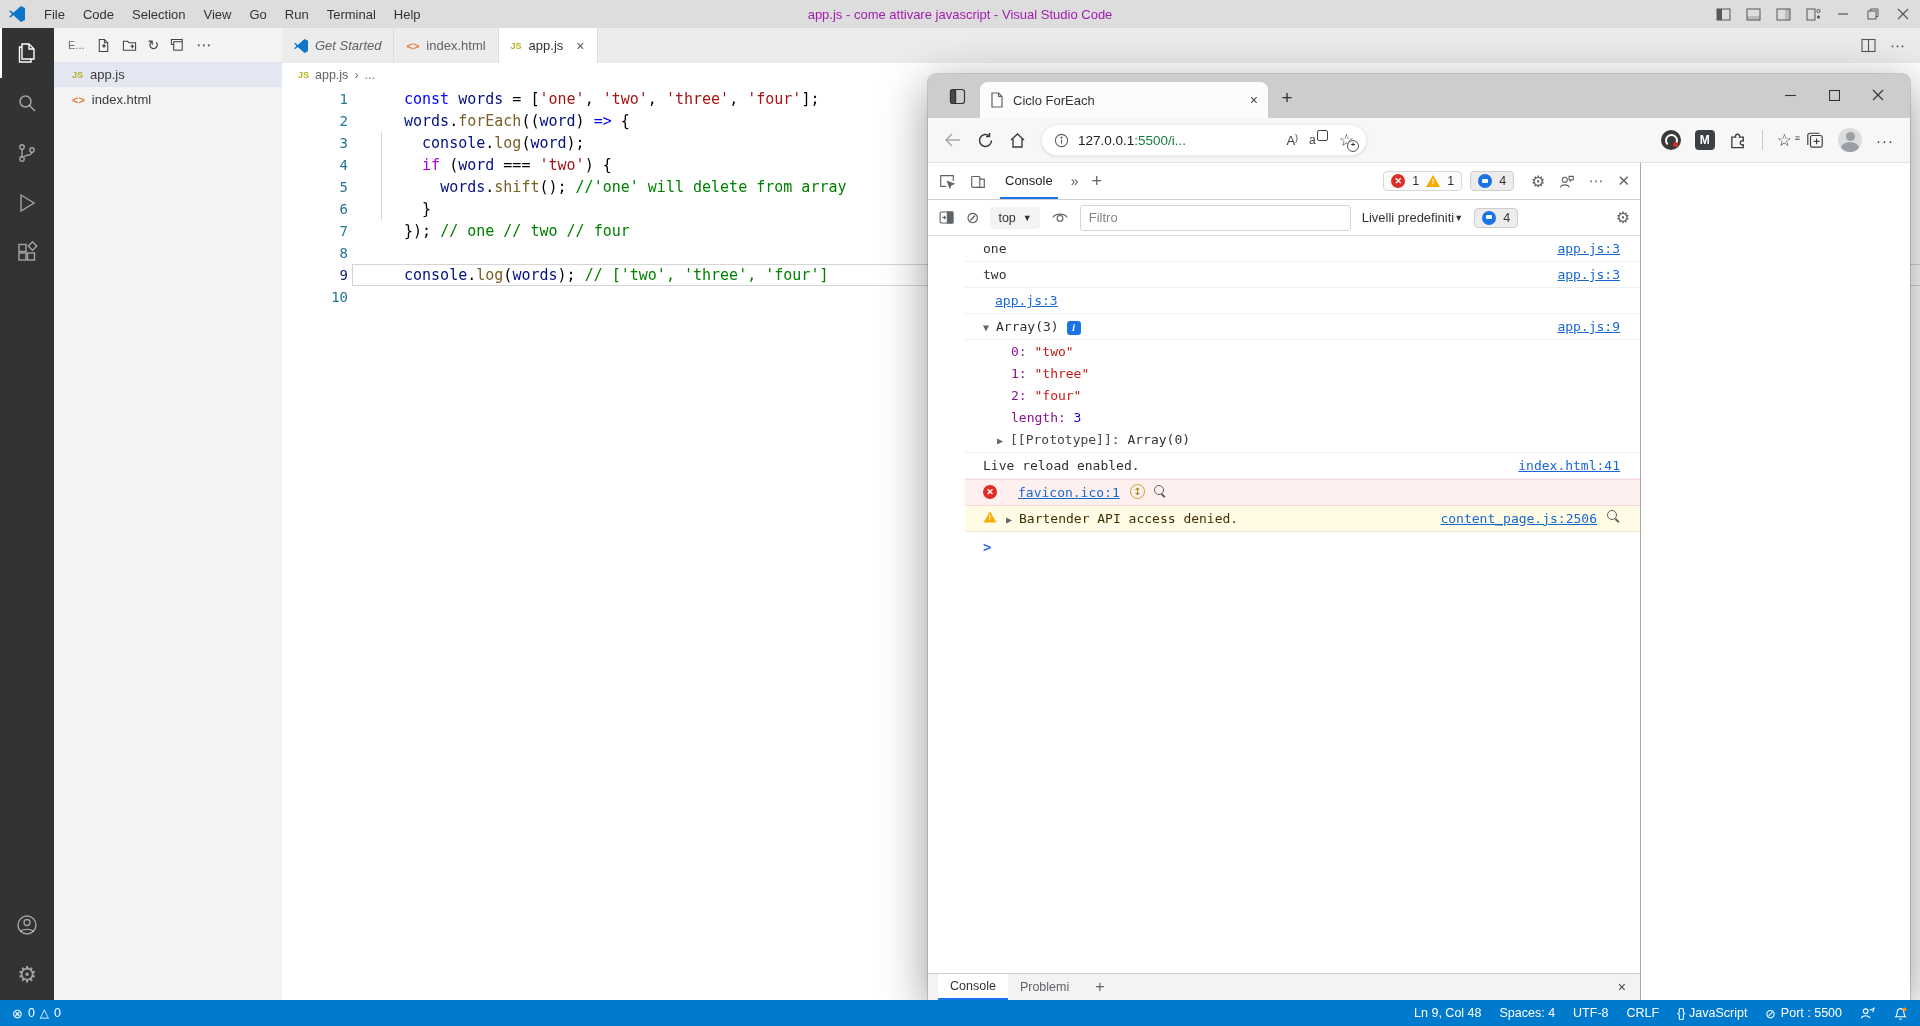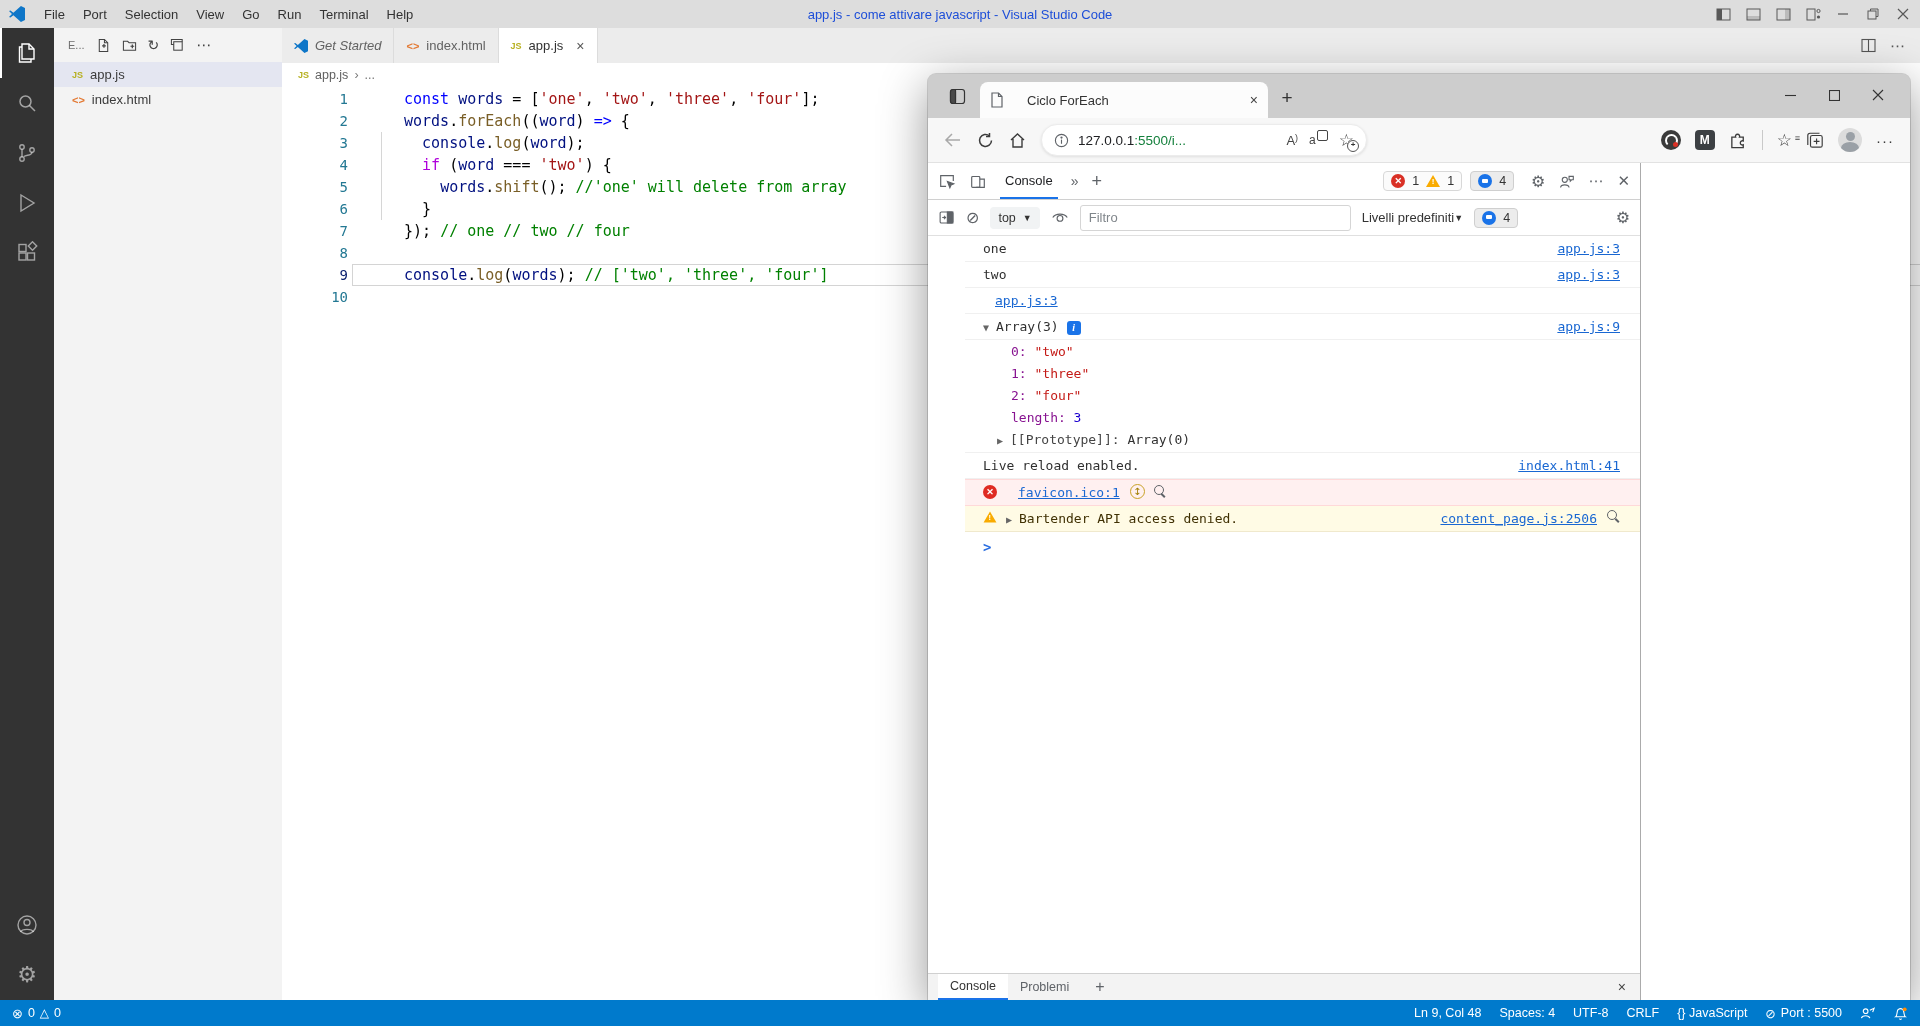--- a/index.html
+++ b/index.html
@@ -5,21 +5,21 @@
   html,body{margin:0;padding:0;background:#888;}
   #screen{position:relative;width:1920px;height:1026px;background:#fff;overflow:hidden;
           font-family:"Liberation Sans",sans-serif;-webkit-font-smoothing:antialiased;}
   svg{display:block;}
 
   
   .titlebar{position:absolute;left:0;top:0;right:0;height:28px;background:#dddddd;
             display:flex;align-items:center;font-size:13px;color:#333;z-index:2;}
   .vsc-logo{margin:0 10px 0 9px;}
   .menu-item{padding:0 9px;cursor:default;}
-  .win-title{position:absolute;left:0;right:0;text-align:center;color:#1d4ed8;pointer-events:none;}
+  .win-title{position:absolute;left:0;right:0;text-align:center;color:#a21caf;pointer-events:none;}
   .tb-right{margin-left:auto;display:flex;align-items:center;gap:0;z-index:1;}
   .tb-ic{width:30px;height:28px;display:flex;align-items:center;justify-content:center;color:#585858;}
   .tb-ic.close{margin-right:2px;}
 
   
   .activitybar{position:absolute;left:0;top:28px;width:54px;bottom:26px;background:#333333;
                display:flex;flex-direction:column;align-items:center;z-index:2;}
   .ab-ic{width:54px;height:50px;display:flex;align-items:center;justify-content:center;
          color:rgba(255,255,255,.55);}
   .ab-ic.active{color:#fff;box-shadow:inset 2px 0 0 #fff;}
@@ -70,21 +70,21 @@
   .sb-item{display:flex;align-items:center;gap:5px;white-space:nowrap;}
 
   
   .browser{position:absolute;left:928px;top:74px;width:982px;height:926px;z-index:20;
            border-radius:8px 8px 0 0;box-shadow:0 12px 48px rgba(0,0,0,.42),0 0 0 1px rgba(0,0,0,.15);
            display:flex;flex-direction:column;background:#cdcdcd;}
   .tabstrip{height:44px;background:#cdcdcd;border-radius:8px 8px 0 0;display:flex;align-items:flex-end;position:relative;}
   .tab-actions-btn{width:30px;height:30px;margin:0 8px 7px 14px;display:flex;align-items:center;justify-content:center;
                    color:#333;border-radius:6px;}
   .btab{width:268px;height:36px;background:#fcfcfc;border-radius:8px 8px 0 0;display:flex;align-items:center;
-        gap:23px;padding:0 10px;font-size:13px;color:#333;}
+        gap:9px;padding:0 10px;font-size:13px;color:#333;}
   .btab .bclose{margin-left:auto;color:#444;font-size:14px;}
   .newtab-btn{width:30px;height:30px;margin:0 0 5px 4px;display:flex;align-items:center;justify-content:center;
               color:#333;font-size:19px;font-weight:normal;}
   .win-ctls{position:absolute;right:10px;top:6px;display:flex;align-items:center;}
   .wbtn{width:44px;height:30px;display:flex;align-items:center;justify-content:center;color:#333;}
 
   .btoolbar{height:44px;background:#f7f7f7;border-bottom:1px solid #e2e2e2;display:flex;align-items:center;
             padding:0 16px;gap:15px;}
   .nav-ic{color:#3c3c3c;display:flex;align-items:center;font-size:17px;}
   .nav-ic.disabled{color:#a9a9a9;}
@@ -185,21 +185,21 @@
 
   <div class="titlebar">
     <span class="vsc-logo">
       <svg width="16" height="16" viewBox="0 0 15 15">
           <path fill="#0e76c8" d="M11.2,0 L4.1,6.3 L1.4,4.2 L0,4.8 L2.8,7.5 L0,10.2 L1.4,10.8 L4.1,8.7 L11.2,15 L15,13.2 L15,1.8 Z"></path>
         </svg>
     </span>
     <span class="win-title">app.js - come attivare javascript - Visual Studio Code</span>
     <span id="menubar" style="display:flex;z-index:1;">
         <span class="menu-item">File</span>
-        <span class="menu-item">Port</span>
+        <span class="menu-item">Code</span>
         <span class="menu-item">Selection</span>
         <span class="menu-item">View</span>
         <span class="menu-item">Go</span>
         <span class="menu-item">Run</span>
         <span class="menu-item">Terminal</span>
         <span class="menu-item">Help</span>
       </span>
     <span class="tb-right">
       <span class="tb-ic">
           <svg width="15" height="15" viewBox="0 0 15 15">

